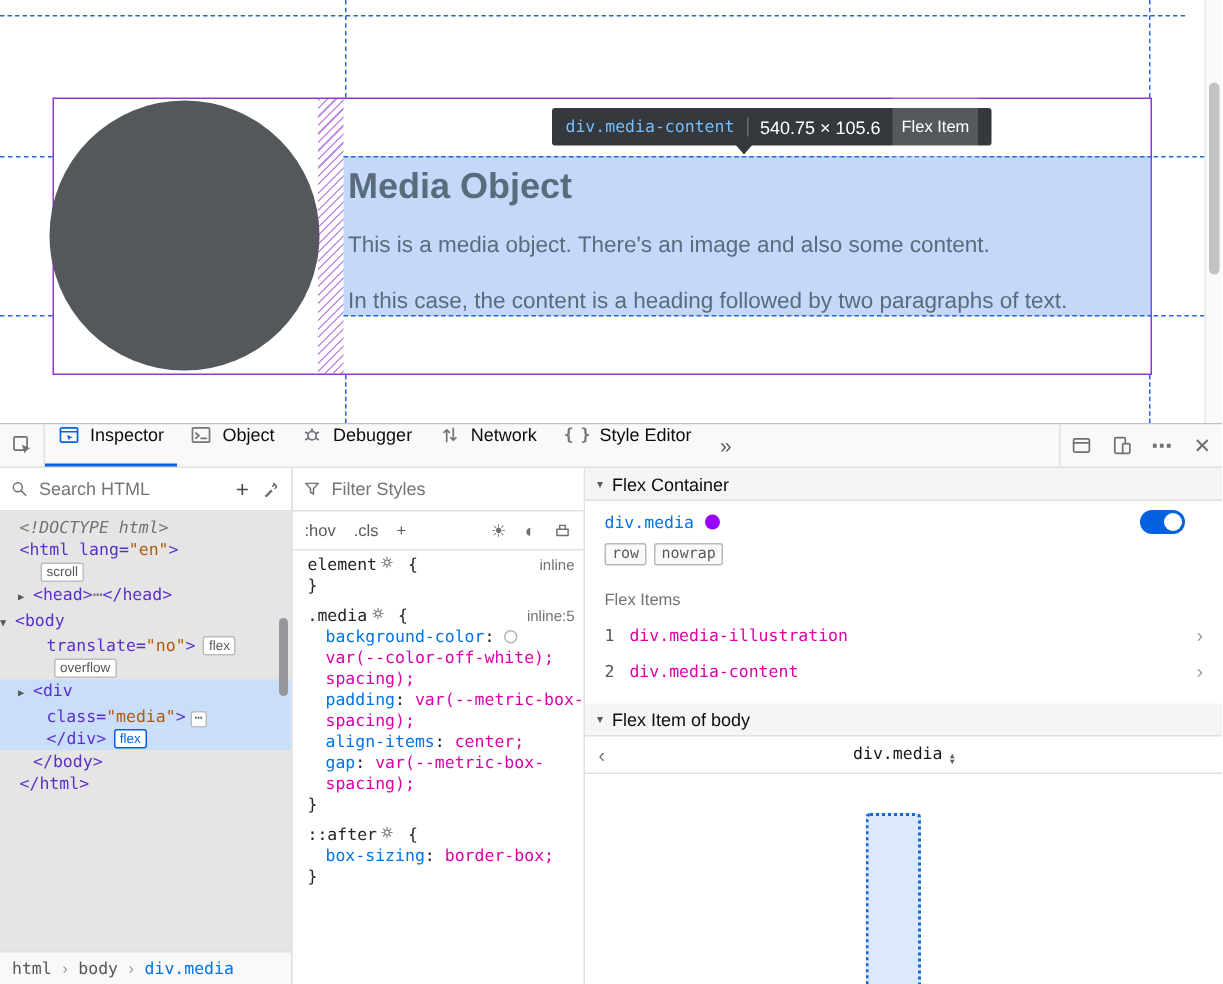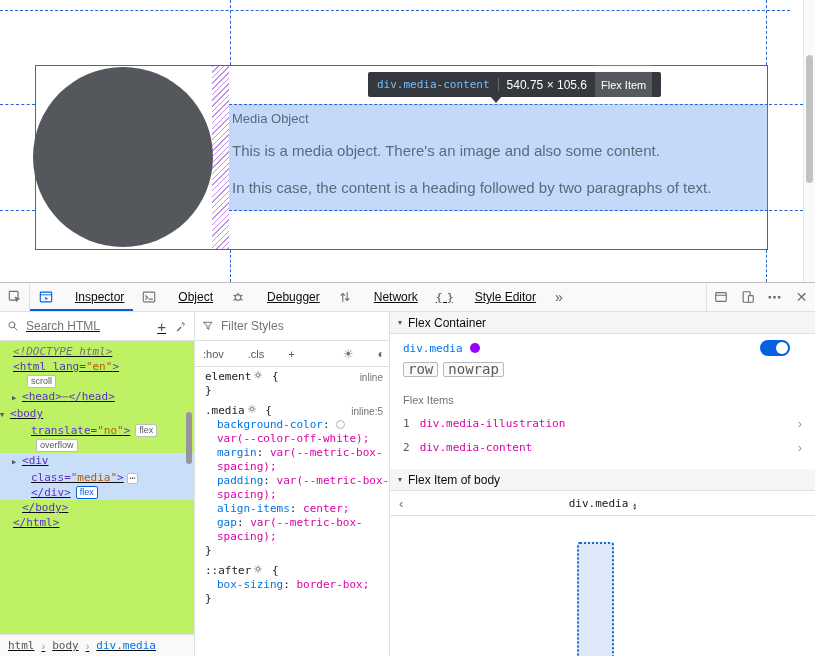--- a/index.html
+++ b/index.html
@@ -13,53 +13,53 @@
   .guide { position:absolute; }
   .gh { height:0; border-top:1px dashed var(--guide-blue); }
   .gv { width:0; border-left:1px dashed var(--guide-blue); }
   .media-box { position:absolute; left:35px; top:65px; width:733px; height:185px; border:1px solid var(--overlay-purple); }
   .circle { position:absolute; left:33px; top:67px; width:180px; height:180px; border-radius:50%; background:var(--circle-gray); }
   .hatch { position:absolute; left:212px; top:66px; width:17px; height:183px;
            background:repeating-linear-gradient(135deg, rgba(145,54,210,.55) 0 1px, transparent 1px 4px); }
   .content-highlight { position:absolute; left:229px; top:104px; width:539px; height:107px;
            background:var(--highlight-fill); border-top:1px dashed var(--guide-blue); border-bottom:1px dashed var(--guide-blue);
            padding:4px 10px 0 3px; color:var(--page-text); overflow:hidden; }
-  .content-highlight h2 { font-size:13px; font-weight:normal; margin-top:2px; }
+  .content-highlight h2 { font-size:24px; font-weight:bold; margin-top:2px; }
   .content-highlight p { font-size:15px; margin-top:16px; }
   .content-highlight p + p { margin-top:20px; }
   .tooltip { position:absolute; left:368px; top:72px; height:25px; display:inline-flex; align-items:center; gap:8px;
            padding:0 9px; background:var(--tooltip-bg); border-radius:2px; font-size:12px; color:#fff; white-space:nowrap; }
   .tooltip .tt-sel { color:var(--tooltip-selector); font-family:"DejaVu Sans Mono","Liberation Mono",monospace; font-size:11px; }
   .tooltip .tt-div { width:1px; height:13px; background:rgba(255,255,255,.25); }
   .tooltip .tt-badge { background:rgba(255,255,255,.16); border-radius:2px; padding:15px 6px; font-size:11px; }
   .tooltip-caret { position:absolute; left:490px; top:96px; width:0; height:0; border:6px solid transparent; border-top:7px solid var(--tooltip-bg); }
   .page-scroll { position:absolute; right:0; top:0; width:12px; height:282px; background:#fafafa; border-left:1px solid #e6e6e8; }
   .page-scroll .thumb { position:absolute; left:2px; right:2px; top:55px; height:128px; background:#c2c2c4; border-radius:4px; }
 
   
   .devtools { position:absolute; left:0; top:282px; width:815px; height:374px; border-top:1px solid #bfbfc1;
               background:#fff; font-size:12px; color:#0c0c0d; display:flex; flex-direction:column; }
   .dt-toolbar { height:29px; min-height:29px; background:var(--toolbar-bg); border-bottom:1px solid var(--panel-border); display:flex; align-items:stretch; }
   .picker-btn { width:30px; display:flex; align-items:center; justify-content:center; border-right:1px solid var(--panel-border); color:#5b5b66; }
   .dt-tabs { display:flex; }
-  .dt-tab { display:flex; align-items:center; gap:22px; padding:0 9px; position:relative; white-space:nowrap;text-decoration:underline; }
+  .dt-tab { display:flex; align-items:flex-start; gap:7px; padding:0 9px; position:relative; white-space:nowrap; }
   .dt-tab .ticon { color:#74747a; display:flex; align-items:center; }
   .dt-tab.active .ticon { color:var(--accent); }
   .dt-tab.active::after { content:""; position:absolute; left:0; right:0; bottom:0; height:2px; background:var(--accent); }
   .dt-overflow { display:flex; align-items:center; padding:0 10px; color:#5b5b66; font-size:14px; }
   .dt-right { margin-left:auto; display:flex; align-items:center; border-left:1px solid var(--panel-border); }
   .rbtn { width:27px; height:100%; display:flex; align-items:center; justify-content:center; color:#5b5b66; }
   .glyph { font-size:12px; line-height:1; }
   .glyph-b { font-size:14px; font-weight:bold; line-height:1; }
   .brace-glyph { font-size:11px; font-weight:bold; letter-spacing:-1px; font-family:"DejaVu Sans Mono",monospace; }
 
   .dt-main { flex:1; display:flex; overflow:hidden; }
 
   
-  .markup-col { width:195px; min-width:195px; border-right:1px solid var(--panel-border); display:flex; flex-direction:column; position:relative; background:#bef264;text-decoration:underline; }
+  .markup-col { width:195px; min-width:195px; border-right:1px solid var(--panel-border); display:flex; flex-direction:column; position:relative; background:#e5e5e5; }
   .panel-toolbar { height:29px; min-height:29px; border-bottom:1px solid var(--panel-border); display:flex; align-items:center; padding:0 7px; gap:7px; background:#fff; }
   .panel-toolbar input { border:0; outline:0; flex:1; min-width:10px; width:70px; font-size:12px; color:#0c0c0d; background:transparent; }
   .panel-toolbar input::placeholder { color:#757575; }
   .tool-ic { color:#6f6f74; display:flex; align-items:center; }
   .plus-btn { font-size:15px; color:#4a4a4f; padding:0 2px; line-height:1; }
   .markup-tree { flex:1; font-family:"DejaVu Sans Mono","Liberation Mono",monospace; font-size:11px; line-height:15px; padding-top:3px; overflow:hidden; position:relative; }
   .mrow { white-space:nowrap; }
   .mrow.selected { background:var(--selection-bg); }
   .arrow { display:inline-block; width:10px; font-size:7px; color:#57575c; }
   .tk-doctype { color:#737373; font-style:italic; }
@@ -73,21 +73,21 @@
   .mbadge.active { border-color:var(--accent); color:var(--accent); }
   .ellbox { display:inline-block; border:1px solid #bdbdc0; border-radius:2px; font-size:9px; line-height:9px; padding:0 2px; margin-left:3px; color:#58585e; background:#fff; }
   .markup-scrollthumb { position:absolute; right:2px; top:100px; width:6px; height:52px; border-radius:3px; background:#97979b; }
   .breadcrumbs { height:22px; min-height:22px; border-top:1px solid var(--panel-border); background:var(--toolbar-bg); display:flex; align-items:center; gap:7px;
                  padding:0 8px; font-family:"DejaVu Sans Mono","Liberation Mono",monospace; font-size:11px; color:#55555a; }
   .crumb.active { color:var(--link-blue); }
   .crumb-sep { color:#9b9b9e; font-family:"Liberation Sans",sans-serif; }
 
   
   .styles-col { width:195px; min-width:195px; border-right:1px solid var(--panel-border); display:flex; flex-direction:column; background:#fff; }
-  .pseudo-row { height:26px; min-height:26px; border-bottom:1px solid var(--panel-border); display:flex; align-items:center; gap:24px; padding:0 8px; color:#58585e; font-size:11px; }
+  .pseudo-row { height:26px; min-height:26px; border-bottom:1px solid var(--panel-border); display:flex; align-items:center; gap:12px; padding:0 8px; color:#58585e; font-size:11px; }
   .pseudo-row .spacer { flex:1; }
   .rules { flex:1; font-family:"DejaVu Sans Mono","Liberation Mono",monospace; font-size:11px; line-height:14px; padding-top:3px; overflow:hidden; }
   .rrow { position:relative; padding:0 6px 0 10px; white-space:nowrap; }
   .rrow.ind { padding-left:22px; }
   .rgap { height:6px; }
   .rk-sel { color:#222228; }
   .rk-prop { color:var(--link-blue); }
   .rk-val { color:var(--value-magenta); }
   .rk-punct { color:#222228; }
   .rlink { position:absolute; right:6px; top:1px; color:#737373; font-size:10px; font-family:"Liberation Sans",sans-serif; }
@@ -104,21 +104,21 @@
   .s-tab.active { color:var(--accent); }
   .s-tab.active::after { content:""; position:absolute; left:0; right:0; bottom:0; height:2px; background:var(--accent); }
   .layout-body { flex:1; display:flex; flex-direction:column; overflow:hidden; }
   .sec-header { height:22px; min-height:22px; background:#f5f5f6; border-bottom:1px solid var(--panel-border); display:flex; align-items:center; gap:6px; padding:0 8px; }
   .sec-header .tri { font-size:8px; color:#58585e; }
   .fc-row { height:28px; min-height:28px; display:flex; align-items:center; padding:0 13px; font-family:"DejaVu Sans Mono","Liberation Mono",monospace; font-size:11px; color:var(--link-blue); }
   .overlay-dot { width:10px; height:10px; border-radius:50%; background:#9a00ff; margin-left:7px; }
   .toggle { margin-left:auto; margin-right:12px; width:30px; height:16px; border-radius:9px; background:var(--accent); position:relative; }
   .toggle .knob { position:absolute; right:2px; top:2px; width:12px; height:12px; border-radius:50%; background:#fff; }
   .badges-row { display:flex; gap:5px; padding:0 13px 8px; }
-  .lbadge { border:1px solid #b9b9bc; border-radius:2px; font-size:14px; line-height:13px; padding:0 4px; color:#58585e; background:var(--toolbar-bg);
+  .lbadge { border:1px solid #b9b9bc; border-radius:2px; font-size:10px; line-height:13px; padding:0 4px; color:#58585e; background:var(--toolbar-bg);
             font-family:"DejaVu Sans Mono","Liberation Mono",monospace; }
   .fi-label { padding:9px 13px 5px; font-size:11px; color:#737373; }
   .fi-row { height:24px; min-height:24px; display:flex; align-items:center; gap:10px; padding:0 13px; font-family:"DejaVu Sans Mono","Liberation Mono",monospace; font-size:11px; }
   .fi-num { color:#58585e; }
   .fi-sel { color:var(--value-magenta); }
   .fi-chevron { margin-left:auto; color:#9b9b9e; font-size:13px; font-family:"Liberation Sans",sans-serif; }
   .section-gap { height:10px; }
   .nav-row { height:25px; min-height:25px; border-bottom:1px solid var(--panel-border); display:flex; align-items:center; padding:0 9px; position:relative; }
   .nav-prev { color:#737373; font-size:13px; z-index:1; }
   .nav-center { position:absolute; left:0; right:0; text-align:center; font-family:"DejaVu Sans Mono","Liberation Mono",monospace; font-size:11px; color:#18181b; }
@@ -329,21 +329,20 @@
                   <path d="M8 2.5v2M8 11.5v2M2.5 8h2M11.5 8h2M4.1 4.1l1.4 1.4M10.5 10.5l1.4 1.4M11.9 4.1l-1.4 1.4M5.5 10.5l-1.4 1.4"></path>
                 </svg></span><span class="rk-punct"> {</span><span class="rlink">inline</span></div>
             <div class="rrow"><span class="rk-punct">}</span></div>
             <div class="rgap"></div>
             <div class="rrow"><span class="rk-sel">.media</span><span class="icon-gear"><svg width="10" height="10" viewBox="0 0 16 16" fill="none" stroke="currentColor" stroke-width="1.3" stroke-linecap="round" stroke-linejoin="round">
                   <circle cx="8" cy="8" r="2.6"></circle>
                   <path d="M8 2.5v2M8 11.5v2M2.5 8h2M11.5 8h2M4.1 4.1l1.4 1.4M10.5 10.5l1.4 1.4M11.9 4.1l-1.4 1.4M5.5 10.5l-1.4 1.4"></path>
                 </svg></span><span class="rk-punct"> {</span><span class="rlink">inline:5</span></div>
             <div class="rrow ind"><span class="rk-prop">background-color</span><span class="rk-punct">: </span><span class="swatch"></span></div>
             <div class="rrow ind"><span class="rk-val">var(--color-off-white);</span></div>
-            <div class="rrow ind"><span class="rk-prop">margin</span><span class="rk-punct">: </span><span class="rk-val">var(--metric-box-</span></div>
             <div class="rrow ind"><span class="rk-val">spacing);</span></div>
             <div class="rrow ind"><span class="rk-prop">padding</span><span class="rk-punct">: </span><span class="rk-val">var(--metric-box-</span></div>
             <div class="rrow ind"><span class="rk-val">spacing);</span></div>
             <div class="rrow ind"><span class="rk-prop">align-items</span><span class="rk-punct">: </span><span class="rk-val">center;</span></div>
             <div class="rrow ind"><span class="rk-prop">gap</span><span class="rk-punct">: </span><span class="rk-val">var(--metric-box-</span></div>
             <div class="rrow ind"><span class="rk-val">spacing);</span></div>
             <div class="rrow"><span class="rk-punct">}</span></div>
             <div class="rgap"></div>
             <div class="rrow"><span class="rk-sel">::after</span><span class="icon-gear"><svg width="10" height="10" viewBox="0 0 16 16" fill="none" stroke="currentColor" stroke-width="1.3" stroke-linecap="round" stroke-linejoin="round">
                   <circle cx="8" cy="8" r="2.6"></circle>

